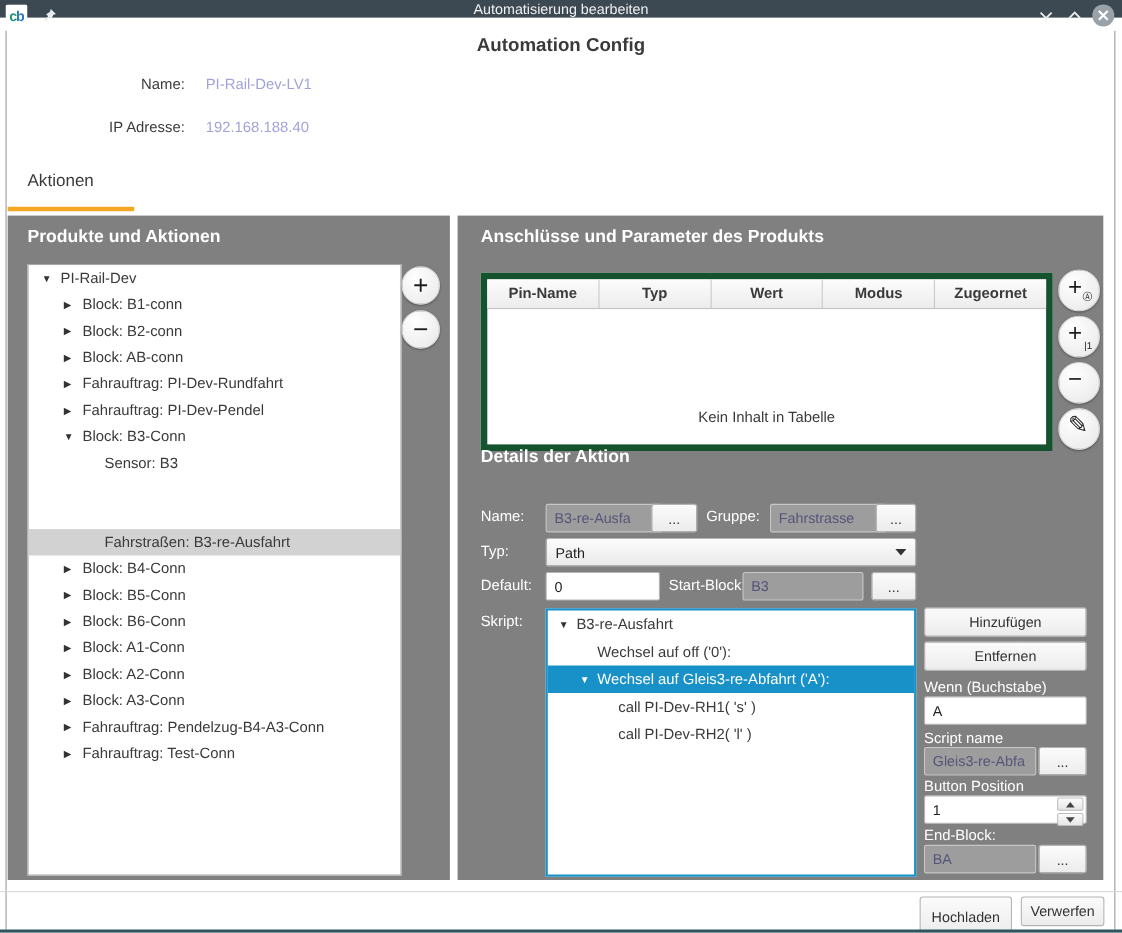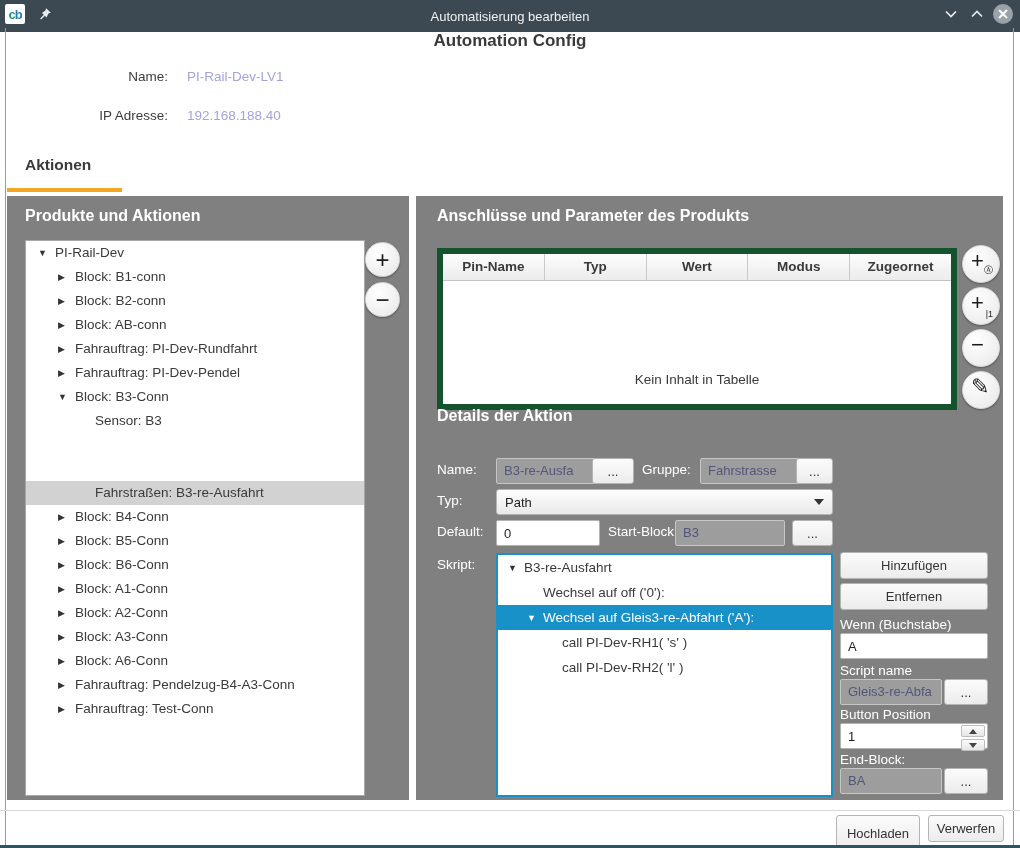--- a/index.html
+++ b/index.html
@@ -1,32 +1,32 @@
 <!DOCTYPE html>
 <html><head>
 <meta charset="utf-8">
 <style>
   html,body{margin:0;padding:0;}
   body{width:1020px;height:848px;position:relative;overflow:hidden;background:#ffffff;
        font-family:"Liberation Sans",sans-serif;-webkit-font-smoothing:antialiased;}
   .abs{position:absolute;}
   
-  .titlebar{left:0;top:0;width:1020px;height:32px;background:#3d4952;display:flex;align-items:center;}
+  .titlebar{left:0;top:0;width:1020px;height:16px;background:#3d4952;display:flex;align-items:center;}
   .app-icon{position:absolute;left:5px;top:4px;width:20px;height:20px;background:#ffffff;border-radius:2px;
             display:flex;align-items:center;justify-content:center;font-weight:bold;font-size:13px;letter-spacing:-1px;
             background-clip:padding-box;}
   .app-icon span{background:linear-gradient(90deg,#1fa05a,#2b6fd4);-webkit-background-clip:text;background-clip:text;color:transparent;}
   .titlebar-title{width:100%;text-align:center;color:#eef1f3;font-size:13px;}
   .tb-icon{position:absolute;top:0;height:28px;display:flex;align-items:center;justify-content:center;cursor:default;}
   
   .h-title{left:0;top:31px;width:1020px;text-align:center;font-size:17px;font-weight:bold;color:#3a3a3a;}
   .f-label{color:#3c3c3c;font-size:13.5px;text-align:right;width:128px;left:40px;}
   .f-value{color:#a3a3da;font-size:13.5px;left:187px;}
   
-  .tab-label{left:25px;top:156px;font-size:15.5px;font-weight:bold;color:#3a3a3a;}
+  .tab-label{left:25px;top:156px;font-size:15.5px;font-weight:normal;color:#3a3a3a;}
   .tab-underline{left:7px;top:188px;width:115px;height:4px;background:#f5a623;}
   
   .panel{background:#808080;}
   .panel-title{color:#ffffff;font-weight:bold;font-size:16px;}
   
   .tree-box{background:#ffffff;border:1px solid #a8a8a8;overflow:hidden;}
   .tree-row{height:24px;line-height:24px;font-size:13.5px;color:#3a3a3a;white-space:nowrap;}
   .tree-row.selected{background:#d2d2d2;margin-top:48px;}
   .tree-arrow{display:inline-block;width:17px;font-size:9px;color:#333;vertical-align:middle;}
   .circle-btn{width:33px;height:33px;border-radius:50%;background:radial-gradient(circle at 35% 30%,#ffffff,#e7e7e7);
@@ -143,21 +143,20 @@
       <div class="tree-row" style="padding-left: 32px;"><span class="tree-arrow">▶</span><span>Block: B5-Conn</span></div>
 
       <div class="tree-row" style="padding-left: 32px;"><span class="tree-arrow">▶</span><span>Block: B6-Conn</span></div>
 
       <div class="tree-row" style="padding-left: 32px;"><span class="tree-arrow">▶</span><span>Block: A1-Conn</span></div>
 
       <div class="tree-row" style="padding-left: 32px;"><span class="tree-arrow">▶</span><span>Block: A2-Conn</span></div>
 
       <div class="tree-row" style="padding-left: 32px;"><span class="tree-arrow">▶</span><span>Block: A3-Conn</span></div>
 
-      <div class="tree-row" style="padding-left: 32px;"><span class="tree-arrow">▶</span><span>Block: A6-Conn</span></div>
 
       <div class="tree-row" style="padding-left: 32px;"><span class="tree-arrow">▶</span><span>Fahrauftrag: Pendelzug-B4-A3-Conn</span></div>
 
       <div class="tree-row" style="padding-left: 32px;"><span class="tree-arrow">▶</span><span>Fahrauftrag: Test-Conn</span></div>
     </div>
 
   <div class="abs circle-btn" style="left:358px;top:46px;">
       <span>+</span>
     </div>
   <div class="abs circle-btn" style="left:358px;top:86px;">

